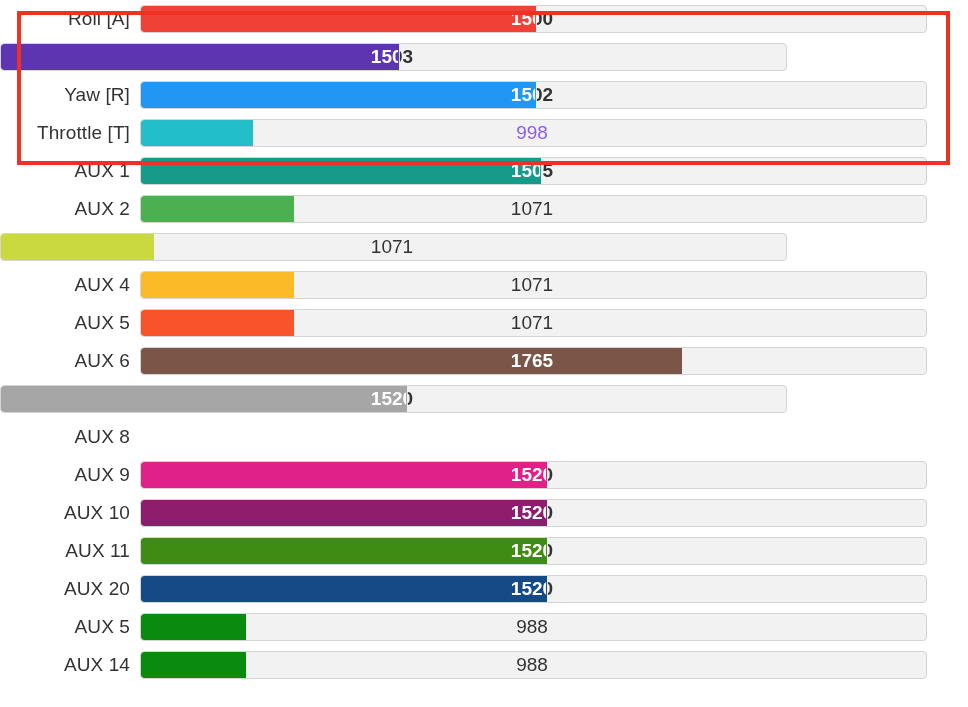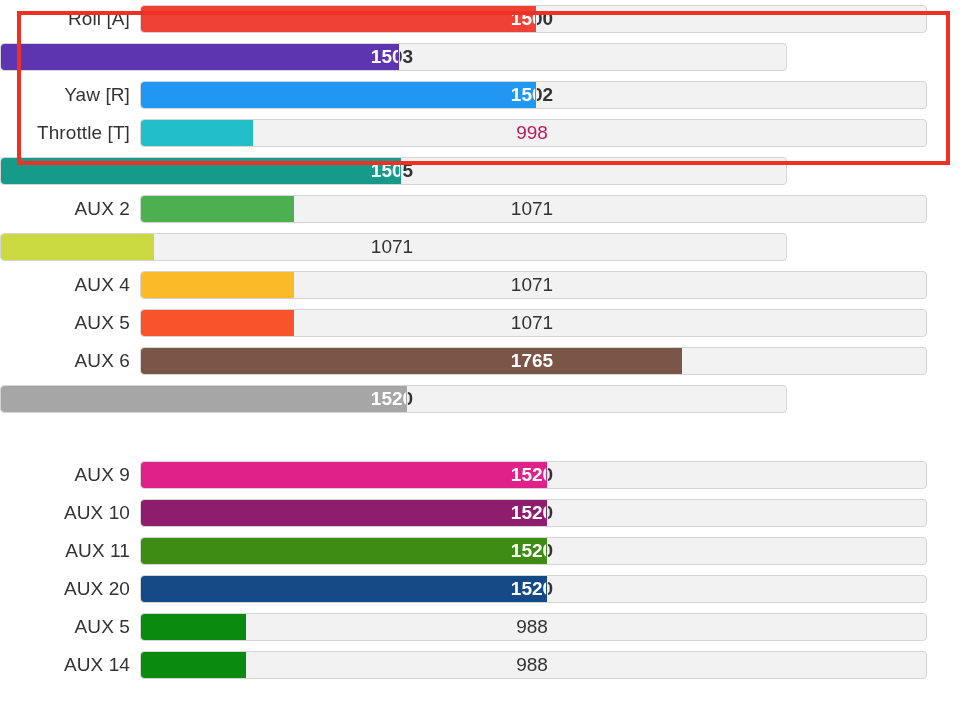--- a/index.html
+++ b/index.html
@@ -101,24 +101,25 @@
         <div class="gauge">
           <div class="fill" style="width: 395px; background: rgb(33, 150, 243);"></div>
           <div class="value-inner" style="color: rgb(255, 255, 255); font-weight: 700; mix-blend-mode: normal; clip-path: inset(0px 18px 0px 0px);">1502</div>
           <div class="value-inner" style="color: rgb(51, 51, 51); font-weight: 700; mix-blend-mode: normal; clip-path: inset(0px 0px 0px 26px);">1502</div>
         </div>
       </div>
       <div class="row">
         <div class="row-label">Throttle [T]</div>
         <div class="gauge">
           <div class="fill" style="width: 112px; background: rgb(35, 191, 200);"></div>
-          <div class="value-inner" style="color: #be185d; font-weight: 400;">998</div>
-        </div>
-      </div>
-      <div class="row">
+          <div class="value-inner" style="color: #8b5cf6; font-weight: 400;">998</div>
+        </div>
+      </div>
+      <div class="row">
+        <div class="row-label">AUX 1</div>
         <div class="gauge">
           <div class="fill" style="width: 400px; background: rgb(22, 155, 139);"></div>
           <div class="value-inner" style="color: rgb(255, 255, 255); font-weight: 700; mix-blend-mode: normal; clip-path: inset(0px 13px 0px 0px);">1505</div>
           <div class="value-inner" style="color: rgb(51, 51, 51); font-weight: 700; mix-blend-mode: normal; clip-path: inset(0px 0px 0px 31px);">1505</div>
         </div>
       </div>
       <div class="row">
         <div class="row-label">AUX 2</div>
         <div class="gauge">
           <div class="fill" style="width: 153px; background: rgb(76, 175, 80);"></div>
@@ -154,20 +155,21 @@
         </div>
       </div>
       <div class="row">
         <div class="gauge">
           <div class="fill" style="width: 406px; background: rgb(166, 166, 166);"></div>
           <div class="value-inner" style="color: rgb(255, 255, 255); font-weight: 700; mix-blend-mode: normal; clip-path: inset(0px 7px 0px 0px);">1520</div>
           <div class="value-inner" style="color: rgb(51, 51, 51); font-weight: 700; mix-blend-mode: normal; clip-path: inset(0px 0px 0px 37px);">1520</div>
         </div>
       </div>
       <div class="row">
+        <div class="row-label">AUX 8</div>
       </div>
       <div class="row">
         <div class="row-label">AUX 9</div>
         <div class="gauge">
           <div class="fill" style="width: 406px; background: rgb(224, 33, 138);"></div>
           <div class="value-inner" style="color: rgb(255, 255, 255); font-weight: 700; mix-blend-mode: normal; clip-path: inset(0px 7px 0px 0px);">1520</div>
           <div class="value-inner" style="color: rgb(51, 51, 51); font-weight: 700; mix-blend-mode: normal; clip-path: inset(0px 0px 0px 37px);">1520</div>
         </div>
       </div>
       <div class="row">

